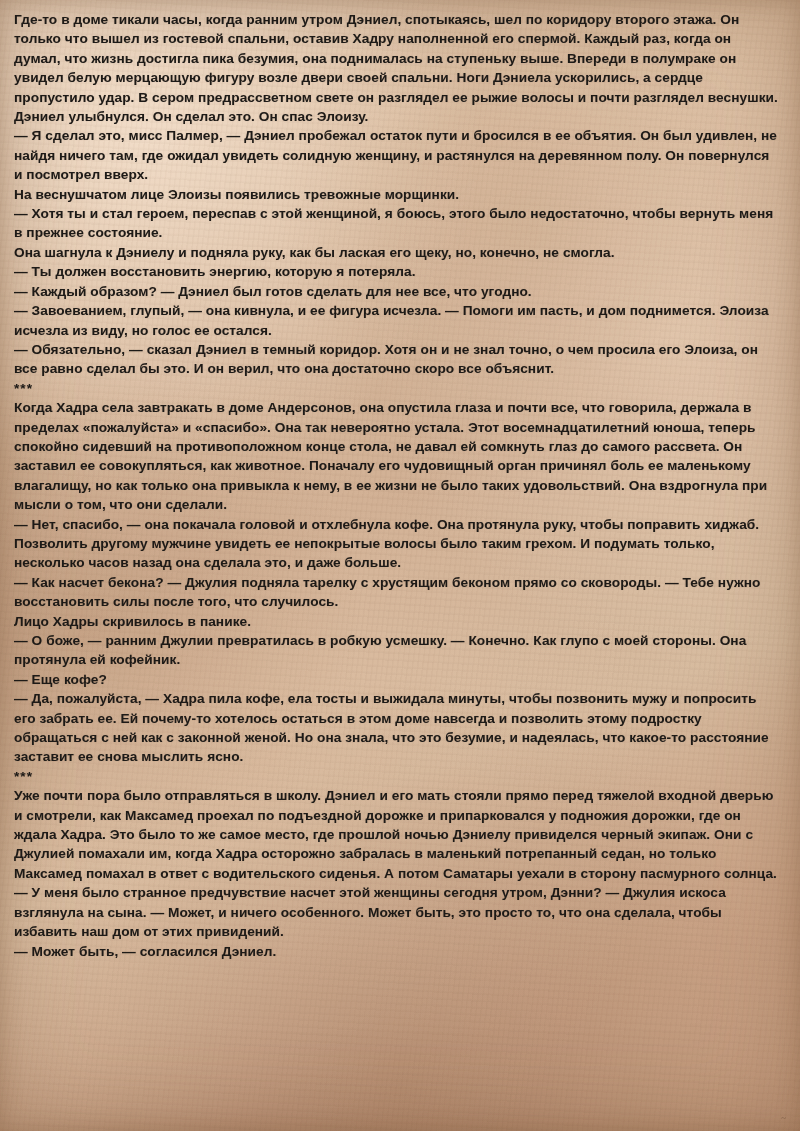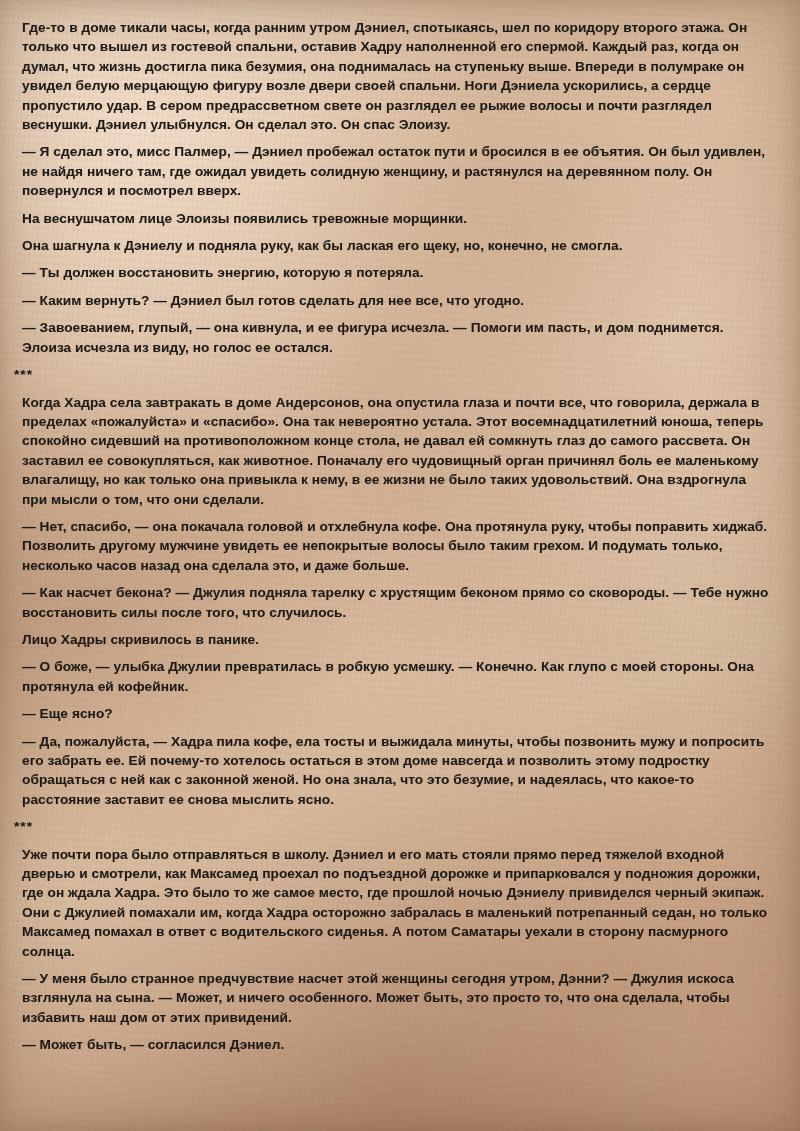--- a/index.html
+++ b/index.html
@@ -51,21 +51,21 @@
     padding: 10px 22px 0 14px;
     color: #1d1a17;
     font-size: 13.7px;
     line-height: 19.4px;
     text-align: left;
     font-weight: 600;
     letter-spacing: 0.05px;
     text-shadow: 0 0 1px rgba(60,40,25,0.18);
   }
   .para {
-    margin: 8px;
+    margin: 0;
     padding: 0;
   }
   .sep {
     margin: 0;
     padding: 0;
     letter-spacing: 1px;
   }
   .corner-mark {
     position: absolute;
     right: 14px;
@@ -77,31 +77,33 @@
   }
 </style>
 </head>
 <body>
 
 <div class="page">
   <div class="text-body">
     <p class="para">Где-то в доме тикали часы, когда ранним утром Дэниел, спотыкаясь, шел по коридору второго этажа. Он только что вышел из гостевой спальни, оставив Хадру наполненной его спермой. Каждый раз, когда он думал, что жизнь достигла пика безумия, она поднималась на ступеньку выше. Впереди в полумраке он увидел белую мерцающую фигуру возле двери своей спальни. Ноги Дэниела ускорились, а сердце пропустило удар. В сером предрассветном свете он разглядел ее рыжие волосы и почти разглядел веснушки. Дэниел улыбнулся. Он сделал это. Он спас Элоизу.</p>
     <p class="para">— Я сделал это, мисс Палмер, — Дэниел пробежал остаток пути и бросился в ее объятия. Он был удивлен, не найдя ничего там, где ожидал увидеть солидную женщину, и растянулся на деревянном полу. Он повернулся и посмотрел вверх.</p>
     <p class="para">На веснушчатом лице Элоизы появились тревожные морщинки.</p>
+    <p class="para">— Хотя ты и стал героем, переспав с этой женщиной, я боюсь, этого было недостаточно, чтобы вернуть меня в прежнее состояние.</p>
     <p class="para">Она шагнула к Дэниелу и подняла руку, как бы лаская его щеку, но, конечно, не смогла.</p>
     <p class="para">— Ты должен восстановить энергию, которую я потеряла.</p>
-    <p class="para">— Каким вернуть? — Дэниел был готов сделать для нее все, что угодно.</p>
+    <p class="para">— Каждый образом? — Дэниел был готов сделать для нее все, что угодно.</p>
     <p class="para">— Завоеванием, глупый, — она кивнула, и ее фигура исчезла. — Помоги им пасть, и дом поднимется. Элоиза исчезла из виду, но голос ее остался.</p>
+    <p class="para">— Обязательно, — сказал Дэниел в темный коридор. Хотя он и не знал точно, о чем просила его Элоиза, он все равно сделал бы это. И он верил, что она достаточно скоро все объяснит.</p>
     <p class="sep">***</p>
     <p class="para">Когда Хадра села завтракать в доме Андерсонов, она опустила глаза и почти все, что говорила, держала в пределах «пожалуйста» и «спасибо». Она так невероятно устала. Этот восемнадцатилетний юноша, теперь спокойно сидевший на противоположном конце стола, не давал ей сомкнуть глаз до самого рассвета. Он заставил ее совокупляться, как животное. Поначалу его чудовищный орган причинял боль ее маленькому влагалищу, но как только она привыкла к нему, в ее жизни не было таких удовольствий. Она вздрогнула при мысли о том, что они сделали.</p>
     <p class="para">— Нет, спасибо, — она покачала головой и отхлебнула кофе. Она протянула руку, чтобы поправить хиджаб. Позволить другому мужчине увидеть ее непокрытые волосы было таким грехом. И подумать только, несколько часов назад она сделала это, и даже больше.</p>
     <p class="para">— Как насчет бекона? — Джулия подняла тарелку с хрустящим беконом прямо со сковороды. — Тебе нужно восстановить силы после того, что случилось.</p>
     <p class="para">Лицо Хадры скривилось в панике.</p>
-    <p class="para">— О боже, — улыбка Джулии превратилась в робкую усмешку. — Конечно. Как глупо с моей стороны. Она протянула ей кофейник.</p>
-    <p class="para">— Еще ясно?</p>
+    <p class="para">— О боже, — ранним Джулии превратилась в робкую усмешку. — Конечно. Как глупо с моей стороны. Она протянула ей кофейник.</p>
+    <p class="para">— Еще кофе?</p>
     <p class="para">— Да, пожалуйста, — Хадра пила кофе, ела тосты и выжидала минуты, чтобы позвонить мужу и попросить его забрать ее. Ей почему-то хотелось остаться в этом доме навсегда и позволить этому подростку обращаться с ней как с законной женой. Но она знала, что это безумие, и надеялась, что какое-то расстояние заставит ее снова мыслить ясно.</p>
     <p class="sep">***</p>
     <p class="para">Уже почти пора было отправляться в школу. Дэниел и его мать стояли прямо перед тяжелой входной дверью и смотрели, как Максамед проехал по подъездной дорожке и припарковался у подножия дорожки, где он ждала Хадра. Это было то же самое место, где прошлой ночью Дэниелу привиделся черный экипаж. Они с Джулией помахали им, когда Хадра осторожно забралась в маленький потрепанный седан, но только Максамед помахал в ответ с водительского сиденья. А потом Саматары уехали в сторону пасмурного солнца.</p>
     <p class="para">— У меня было странное предчувствие насчет этой женщины сегодня утром, Дэнни? — Джулия искоса взглянула на сына. — Может, и ничего особенного. Может быть, это просто то, что она сделала, чтобы избавить наш дом от этих привидений.</p>
     <p class="para">— Может быть, — согласился Дэниел.</p>
 
   </div>
   <div class="corner-mark">~</div>
 </div>
 

